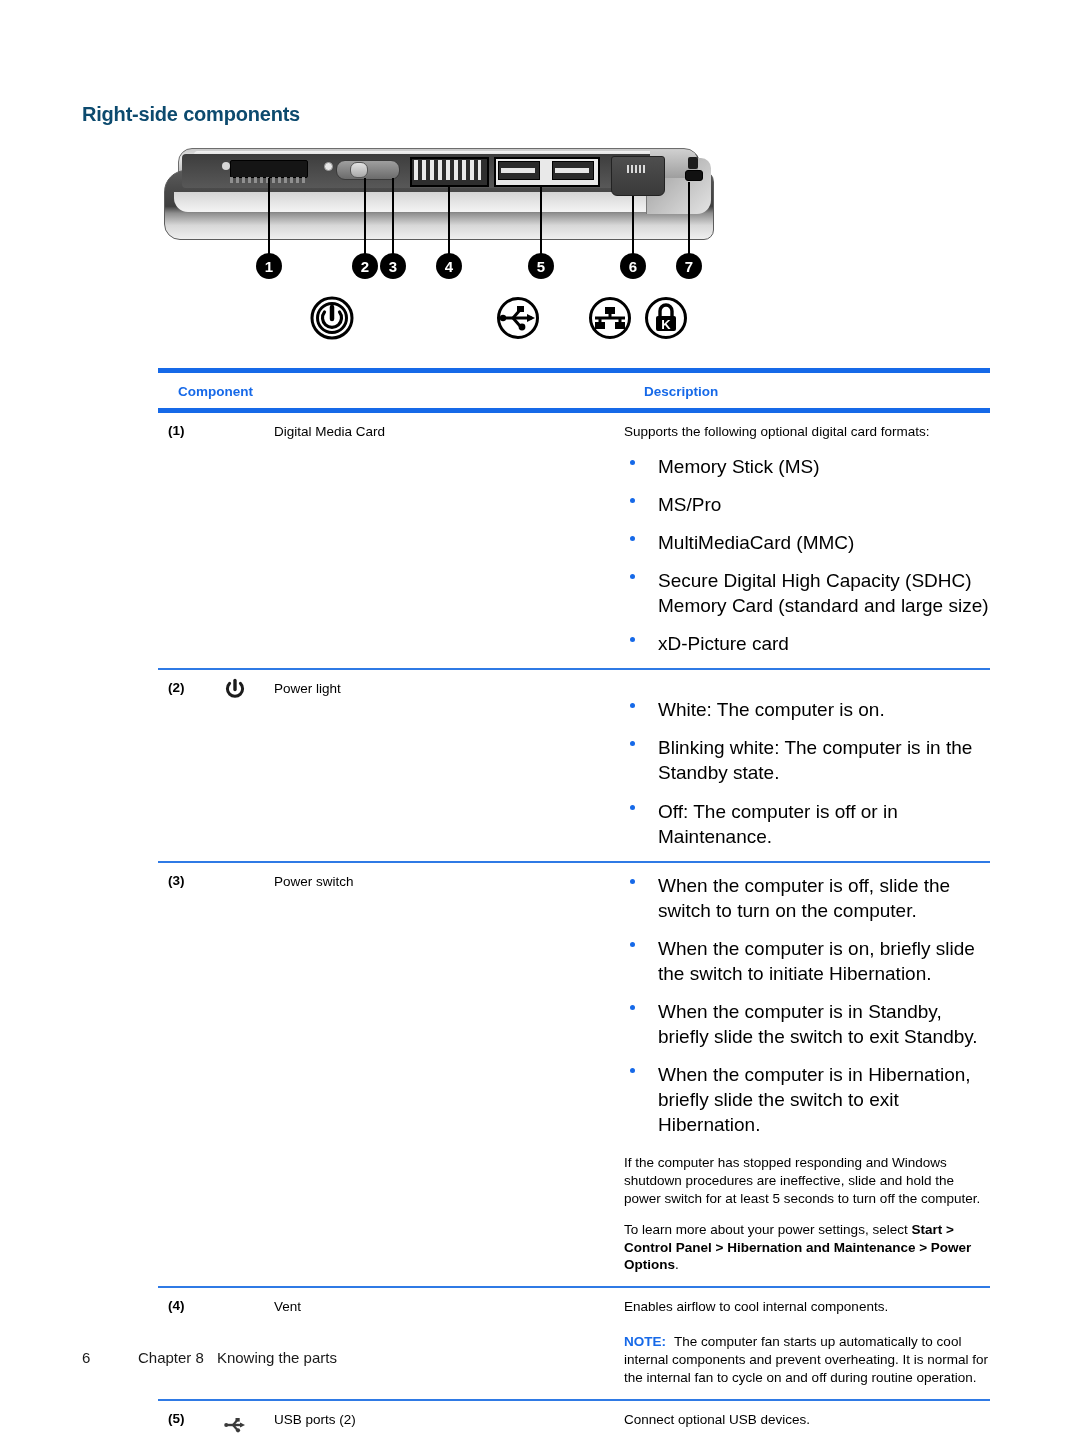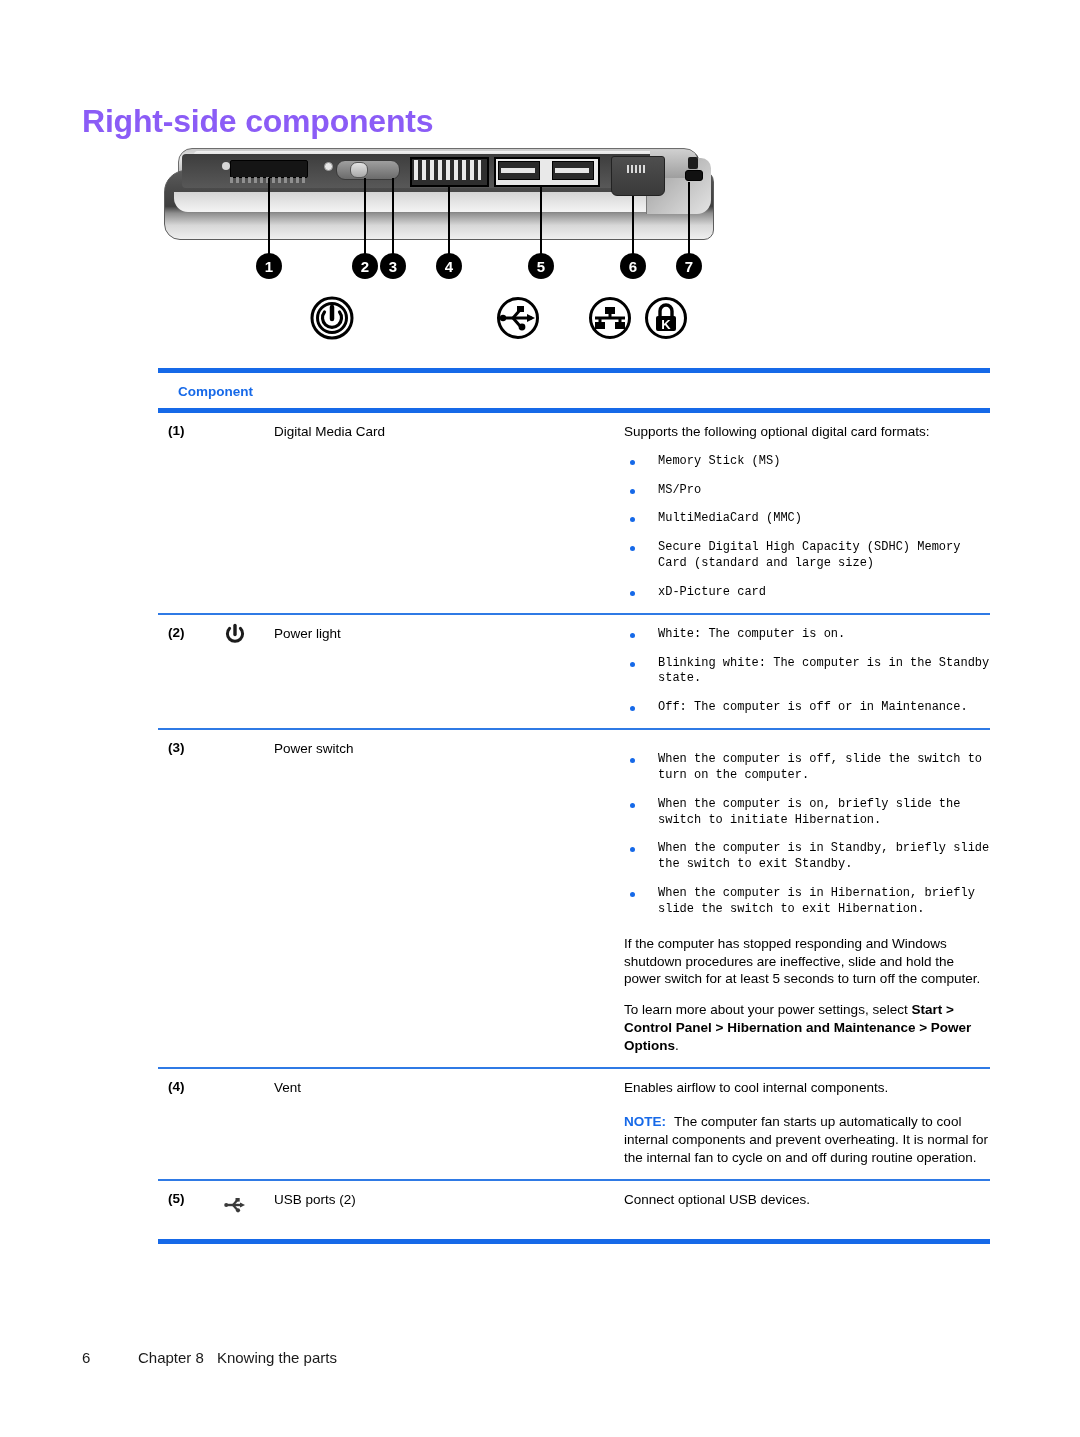--- a/index.html
+++ b/index.html
@@ -20,23 +20,23 @@
     position: relative;
     width: 1080px;
     height: 1437px;
   }
 
   
   .page-title {
     position: absolute;
     left: 82px;
     top: 103px;
-    font-size: 32px;
+    font-size: 20px;
     font-weight: bold;
-    color: #8b5cf6;
+    color: #0c4a6e;
     letter-spacing: -0.2px;
   }
 
   
   .figure {
     position: absolute;
     left: 158px;
     top: 148px;
     width: 560px;
     height: 205px;
@@ -379,23 +379,22 @@
 
   ul.blue-list {
     list-style: none;
     margin: 13px 0 0 0;
     padding: 0;
   }
   ul.blue-list li {
     position: relative;
     padding-left: 34px;
     margin-bottom: 13px;
-    font-size: 12px;
+    font-size: 19px;
     line-height: 1.32;
-    font-family: Liberation Mono, monospace;
   }
   ul.blue-list li:last-child { margin-bottom: 0; }
   ul.blue-list li::before {
     content: "";
     position: absolute;
     left: 6px;
     top: 6px;
     width: 5px;
     height: 5px;
     border-radius: 50%;
@@ -523,20 +522,21 @@
       </svg>
     </div>
   </div>
 
   <div class="table-wrap">
 
     <div class="rule-thick"></div>
 
     <div class="thead">
       <div class="col-a"><span class="th">Component</span></div>
+      <div class="col-b"><span class="th">Description</span></div>
     </div>
 
     <div class="rule-thick"></div>
 
     <div class="trow">
       <div class="cell-left">
         <span class="num">(1)</span>
         <span class="comp-label">Digital Media Card</span>
       </div>
       <div class="cell-right">
@@ -561,39 +561,39 @@
         <span class="cell-icon">
           <svg viewBox="0 0 26 26" xmlns="http://www.w3.org/2000/svg">
             <path d="M13 3.5 L13 12.5" stroke="#1c1c1c" stroke-width="3.4" stroke-linecap="round"></path>
             <path d="M7.6 6.4 A7.6 7.6 0 1 0 18.4 6.4" fill="none" stroke="#1c1c1c" stroke-width="3.0" stroke-linecap="round"></path>
           </svg>
         </span>
         <span class="comp-label">Power light</span>
       </div>
       <div class="cell-right">
         <div class="desc-text">
-          <ul class="blue-list" style="margin-top:2px;">
+          <ul class="blue-list" style="margin-top:17px;">
             <li>White: The computer is on.</li>
             <li>Blinking white: The computer is in the Standby state.</li>
             <li>Off: The computer is off or in Maintenance.</li>
           </ul>
         </div>
       </div>
     </div>
 
     <div class="rule-thin"></div>
 
     <div class="trow">
       <div class="cell-left">
         <span class="num">(3)</span>
         <span class="comp-label">Power switch</span>
       </div>
       <div class="cell-right">
         <div class="desc-text">
-          <ul class="blue-list" style="margin-top:12px;">
+          <ul class="blue-list" style="margin-top:0;">
             <li>When the computer is off, slide the switch to turn on the computer.</li>
             <li>When the computer is on, briefly slide the switch to initiate Hibernation.</li>
             <li>When the computer is in Standby, briefly slide the switch to exit Standby.</li>
             <li>When the computer is in Hibernation, briefly slide the switch to exit Hibernation.</li>
           </ul>
           <p style="margin-top:17px;">If the computer has stopped responding and Windows shutdown procedures are ineffective, slide and hold the power switch for at least 5 seconds to turn off the computer.</p>
           <p><span>To learn more about your power settings, select </span><b class="strong">Start</b><b class="strong"> &gt; </b><b class="strong">Control Panel</b><b class="strong"> &gt; </b><b class="strong">Hibernation and Maintenance</b><b class="strong"> &gt; </b><b class="strong">Power Options</b><span>.</span></p>
         </div>
       </div>
     </div>

